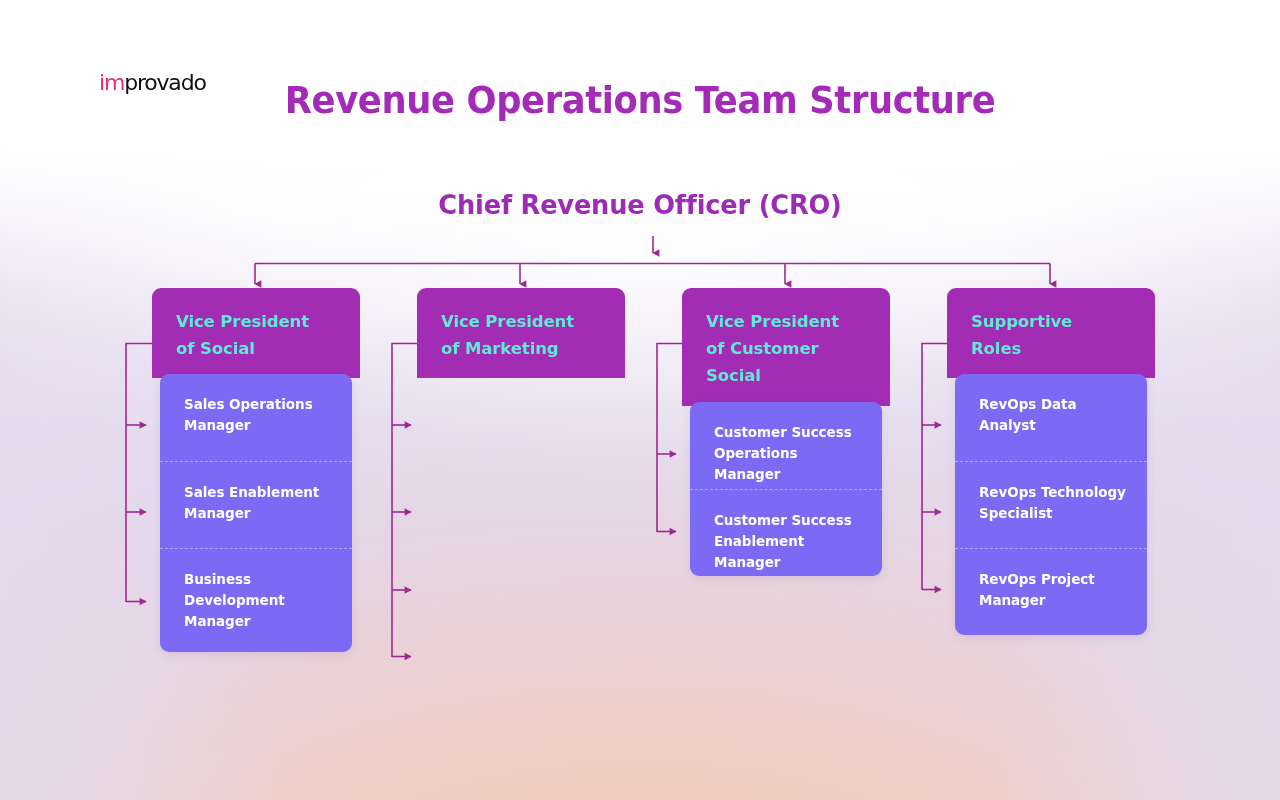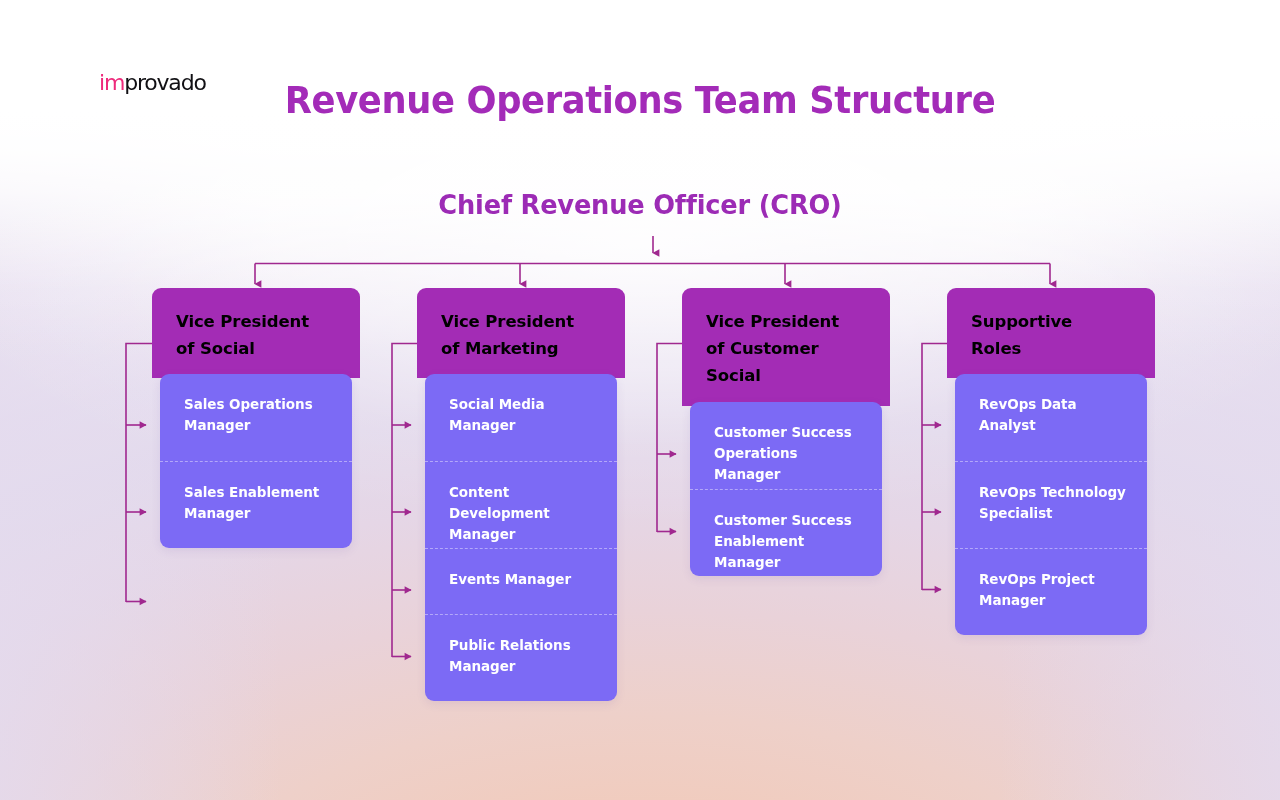--- a/index.html
+++ b/index.html
@@ -69,21 +69,21 @@
 
   
   #cards{position:absolute;inset:0;z-index:4;}
   .card{
     position:absolute;width:208px;
   }
   .card-header{
     position:relative;
     background:#a32cb5;
     border-radius:9px 9px 0 0;
-    color:#000000;
+    color:#5eead4;
     font-size:16.5px;font-weight:700;
     line-height:1.65;
     padding:20px 0 16px 24px;
     box-sizing:border-box;
     width:208px;
     letter-spacing:-0.1px;
   }
   .card-body{
     position:relative;
     width:192px;
@@ -172,33 +172,28 @@
 <div id="cards">
 
   <div class="card" style="left:152px;top:288px;">
     <div class="card-header">
       <div>Vice President</div>
       <div>of Social</div>
     </div>
     <div class="card-body">
       <div class="card-item" style="height:87px;">Sales Operations Manager</div>
       <div class="card-item" style="height:87px;">Sales Enablement Manager</div>
+      <div class="card-item" style="height:104px;">Business Development Manager</div>
     </div>
   </div>
 
   <div class="card" style="left:417px;top:288px;">
     <div class="card-header">
       <div>Vice President</div>
       <div>of Marketing</div>
-    </div>
-    <div class="card-body">
-      <div class="card-item" style="height:87px;">Social Media Manager</div>
-      <div class="card-item" style="height:87px;">Content Development Manager</div>
-      <div class="card-item" style="height:66px;">Events Manager</div>
-      <div class="card-item" style="height:87px;">Public Relations Manager</div>
     </div>
   </div>
 
   <div class="card" style="left:682px;top:288px;">
     <div class="card-header">
       <div>Vice President</div>
       <div>of Customer</div>
       <div>Social</div>
     </div>
     <div class="card-body">

